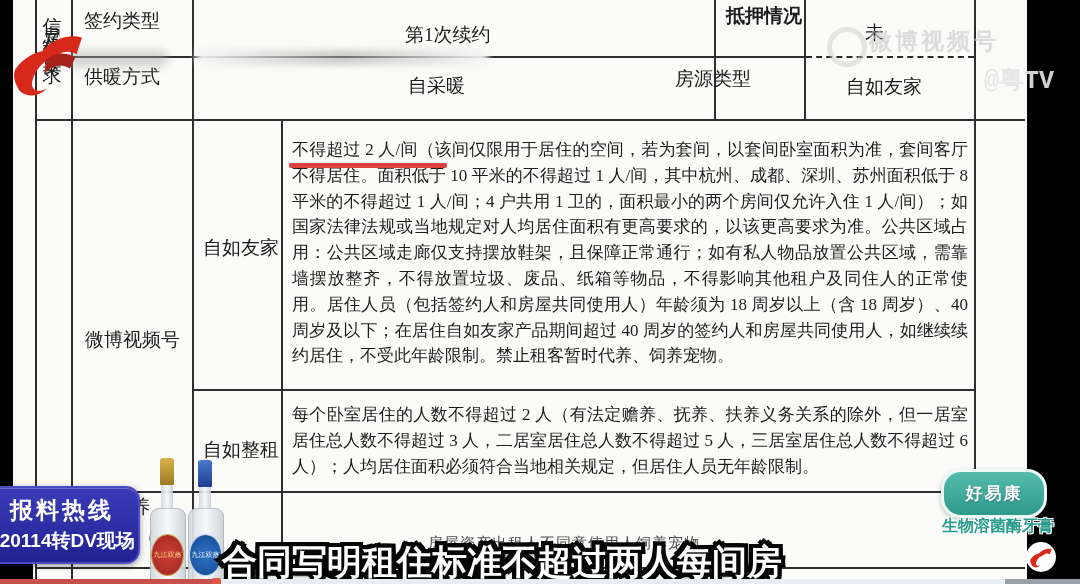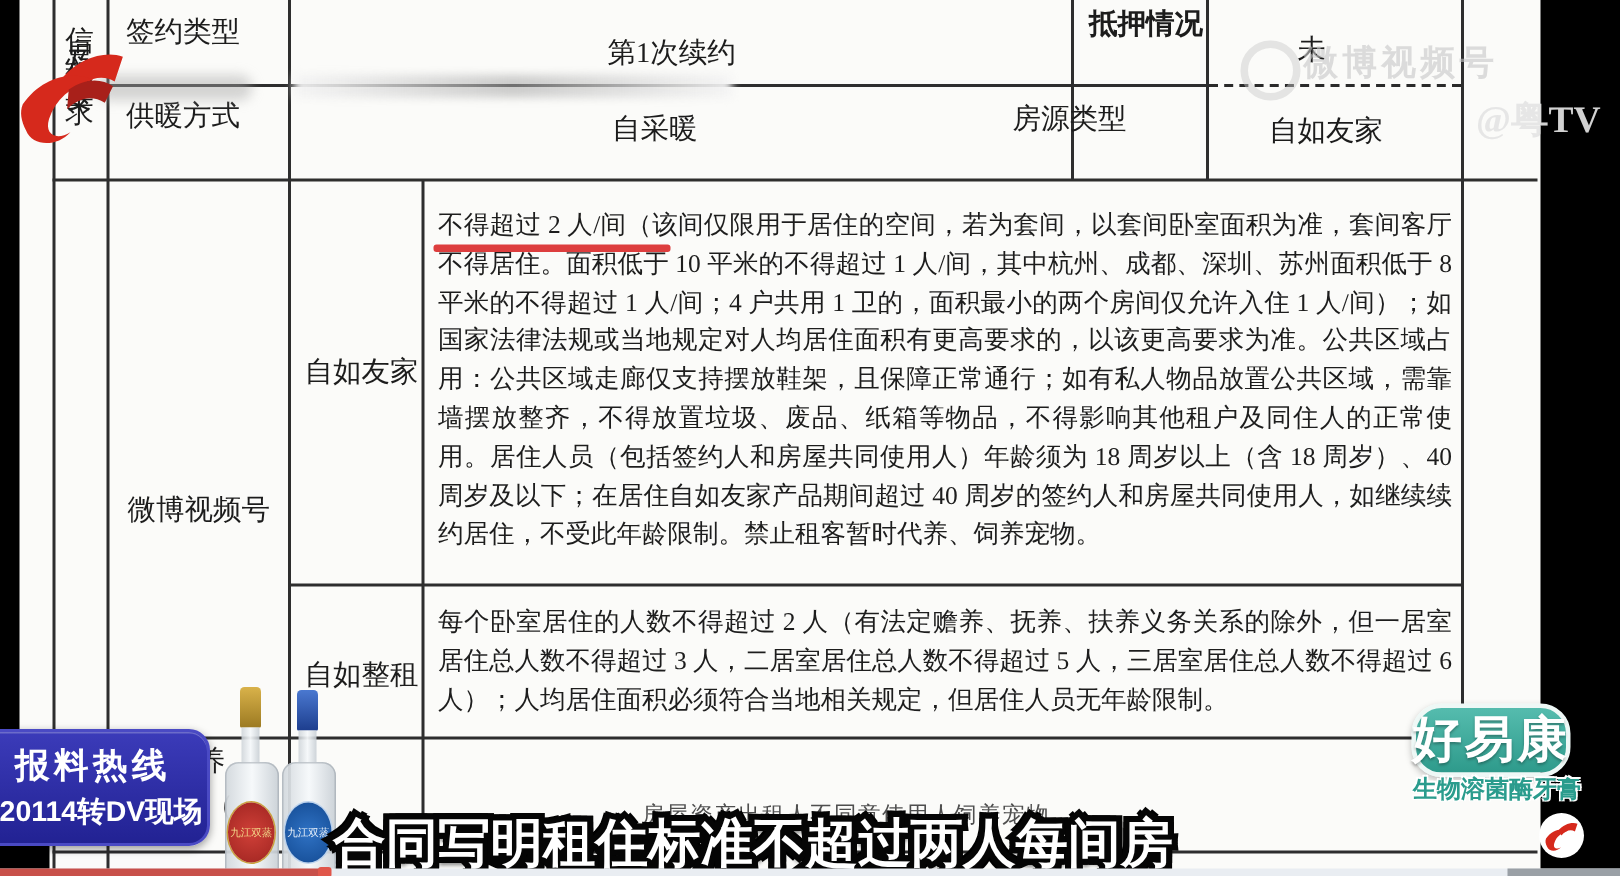--- a/index.html
+++ b/index.html
@@ -28,21 +28,21 @@
   
   .bar{position:absolute;background:#000;z-index:6;}
   
   .gdtv-logo{position:absolute;left:13px;top:28px;width:70px;height:70px;z-index:7;}
   
   .wm-circle{position:absolute;left:827px;top:27px;width:30px;height:30px;border-radius:50%;
         border:5px solid rgba(200,200,200,.45);z-index:7;}
   .wm-text{position:absolute;left:869px;top:26px;font-size:23px;font-weight:700;letter-spacing:3px;
         color:rgba(198,198,198,.6);z-index:7;font-family:Liberation Sans, sans-serif;white-space:nowrap;}
   .wm-handle{position:absolute;left:984px;top:63px;font-size:25px;font-weight:800;
-        color:rgba(228,228,228,.92);z-index:7;font-family:Liberation Serif, serif;white-space:nowrap;}
+        color:rgba(228,228,228,.92);z-index:7;font-family:Liberation Mono, monospace;white-space:nowrap;}
   
   .loc-banner{position:absolute;left:540px;top:19px;width:250px;height:42px;background:#fdfdfd;
         border-radius:3px;box-shadow:0 1px 5px rgba(0,0,0,.18);z-index:12;
         display:flex;align-items:center;justify-content:center;}
   .loc-bar{position:absolute;top:3px;width:9px;height:36px;background:#f5a86b;border-radius:1px;}
   .loc-text{color:#1b2db0;font-size:32px;font-weight:800;letter-spacing:1px;
         font-family:"Liberation Sans","DejaVu Sans",sans-serif;white-space:nowrap;}
   
   .hotline{position:absolute;left:-16px;top:486px;width:152px;height:74px;z-index:13;
         background:linear-gradient(180deg,#3b3bb9,#222293);border:2px solid #4a4ac4;border-radius:14px;
@@ -56,21 +56,21 @@
   .neck{position:absolute;background:linear-gradient(90deg,rgba(205,211,216,.85),rgba(245,248,250,.95),rgba(198,205,211,.85));}
   .body{position:absolute;border-radius:9px 9px 2px 2px;
         background:linear-gradient(90deg,rgba(208,214,219,.92),rgba(246,249,251,.96),rgba(200,207,213,.92));
         box-shadow:inset 0 0 0 1px rgba(150,158,165,.5);}
   .blabel{position:absolute;border-radius:50%;display:flex;align-items:center;justify-content:center;
         font-size:7px;color:#f3d98a;z-index:12;font-family:"Liberation Sans",sans-serif;}
   
   .ad-badge{position:absolute;left:941px;top:469px;width:100px;height:43px;z-index:12;
         background:linear-gradient(180deg,#55bcae,#2e9a8b);border:3px solid #eef8f6;border-radius:20px;
         display:flex;align-items:center;justify-content:center;box-shadow:0 2px 5px rgba(0,0,0,.25);}
-  .ad-brand{color:#fff;font-size:33px;font-weight:800;letter-spacing:2px;
+  .ad-brand{color:#fff;font-size:17px;font-weight:800;letter-spacing:2px;
         font-family:"Liberation Sans","DejaVu Sans",sans-serif;text-shadow:0 1px 2px rgba(0,0,0,.3);white-space:nowrap;}
   .ad-tagline{position:absolute;left:942px;top:516px;font-size:16px;font-weight:800;color:#2a9c8d;z-index:12;
         font-family:"Liberation Sans","DejaVu Sans",sans-serif;letter-spacing:0;white-space:nowrap;
         text-shadow:-1px -1px 0 #fff,1px -1px 0 #fff,-1px 1px 0 #fff,1px 1px 0 #fff;}
   .channel-circle{position:absolute;left:1026px;top:542px;width:30px;height:30px;background:#fff;
         border-radius:50%;z-index:12;display:flex;align-items:center;justify-content:center;}
   
   .caption{position:absolute;left:222px;top:539px;z-index:20;font-size:35px;font-weight:900;
         font-family:"Liberation Sans","DejaVu Sans",sans-serif;white-space:nowrap;letter-spacing:0;}
   .caption-stroke{color:#000;-webkit-text-stroke:8px #050505;

